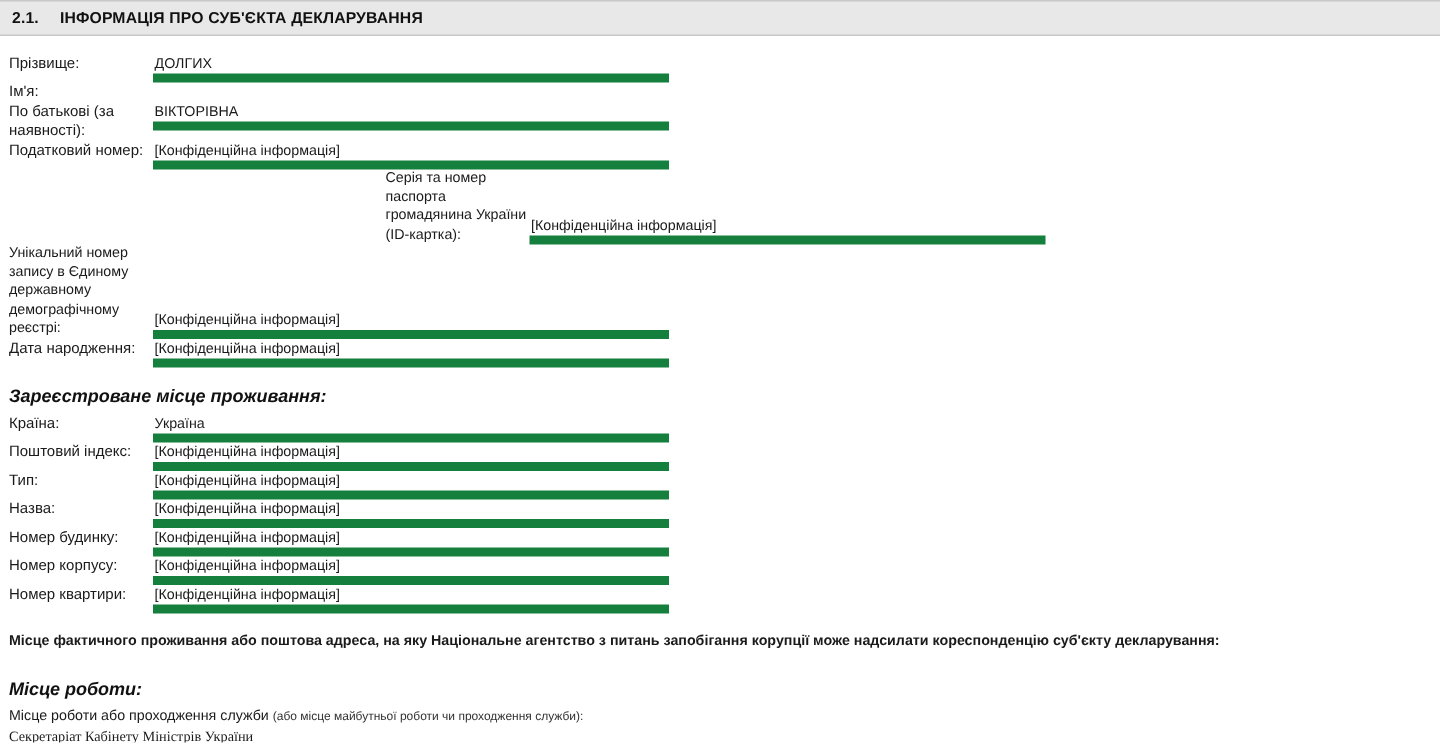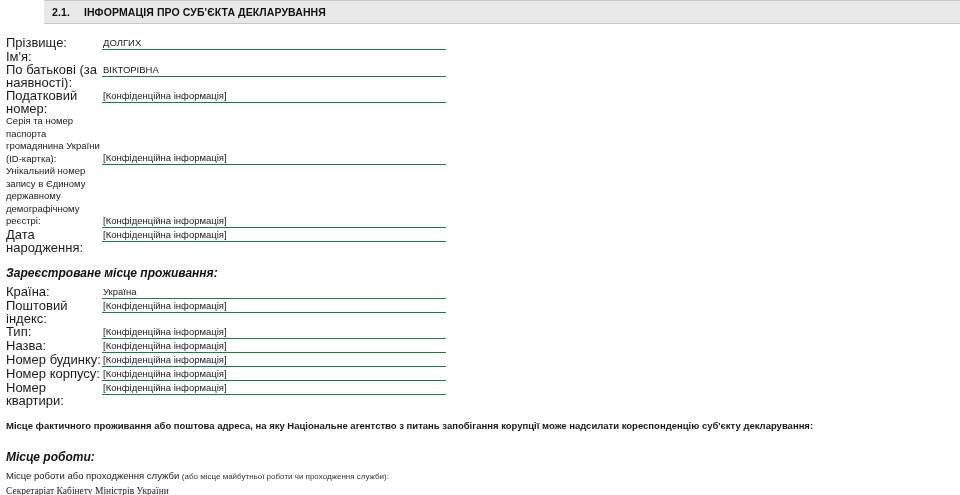--- a/index.html
+++ b/index.html
@@ -26,46 +26,45 @@
     border-top: 1px solid #c8c8c8;
     border-bottom: 1px solid #c8c8c8;
     height: 22px;
     display: flex;
     align-items: center;
     padding-left: 8px;
     font-weight: bold;
     font-size: 10.5px;
     color: #111;
     letter-spacing: 0.1px;
-    margin-left: 44px;
   }
   .section-header .num {
     margin-right: 14px;
   }
   .content {
     padding: 12px 12px 0 6px;
   }
   .row {
     display: flex;
     align-items: flex-start;
     min-height: 13px;
     margin-bottom: 0px;
   }
   .lbl {
     width: 96px;
     flex: 0 0 96px;
-    font-size: 13px;
+    font-size: 10px;
     line-height: 13px;
     color: #1a1a1a;
     padding-left: 0px;
   }
   .val-wrap {
     flex: 1 1 auto;
     max-width: 344px;
-    border-bottom: 1px solid #15803d;
+    border-bottom: 6px solid #15803d;
     line-height: 13px;
     height: 13px;
     overflow: hidden;
     white-space: nowrap;
   }
   .val {
     font-size: 9.5px;
     color: #1a1a1a;
     display: inline-block;
     padding-left: 1px;
@@ -150,21 +149,21 @@
       </div>
     </div>
 
     <div class="row">
       <div class="lbl">Податковий номер:</div>
       <div class="val-wrap">
         <span class="val">[Конфіденційна інформація]</span>
       </div>
     </div>
 
-    <div class="row-tall" style="min-height:39px;">
+    <div class="row-tall" style="min-height:39px;justify-content:center;">
       <div class="lbl-block">Серія та номер паспорта громадянина України (ID-картка):</div>
       <div class="val-wrap">
         <span class="val">[Конфіденційна інформація]</span>
       </div>
     </div>
 
     <div class="row-tall" style="min-height:39px;">
       <div class="lbl-block">Унікальний номер запису в Єдиному державному демографічному реєстрі:</div>
       <div class="val-wrap">
         <span class="val">[Конфіденційна інформація]</span>

